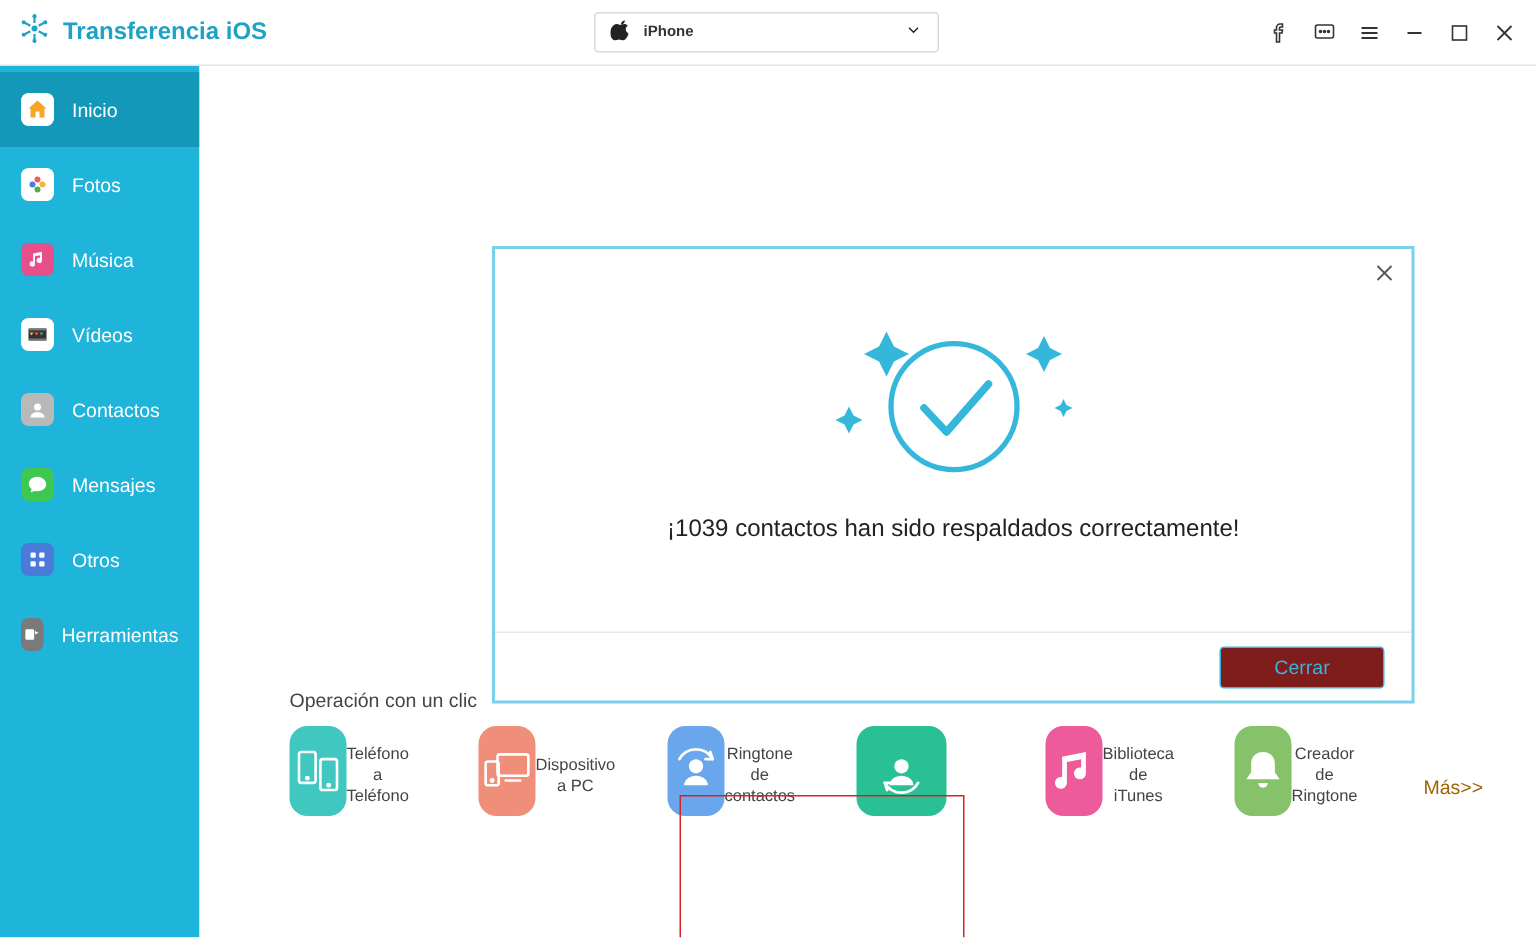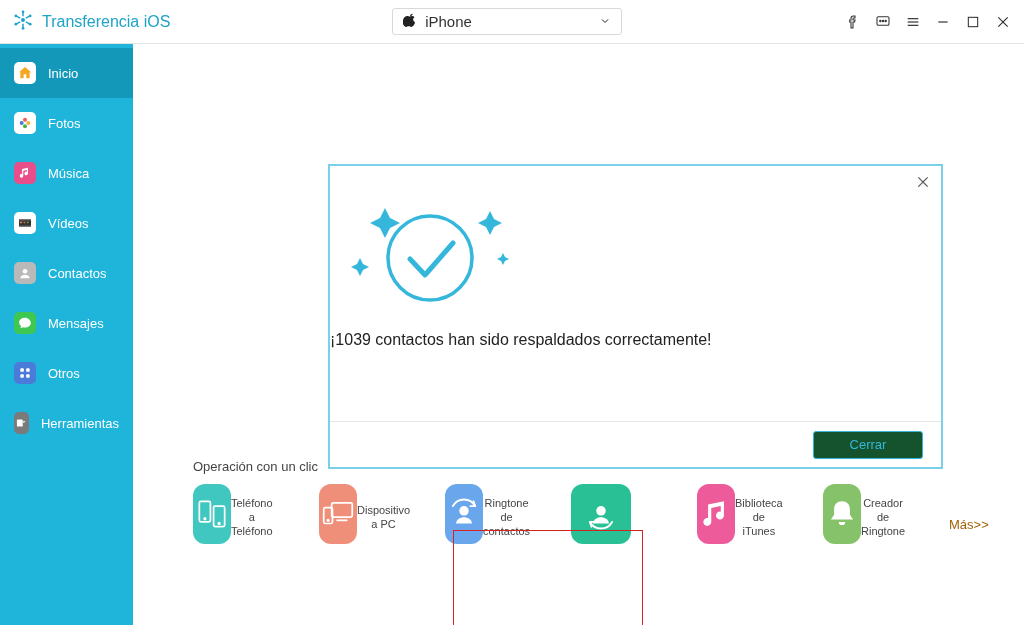--- a/index.html
+++ b/index.html
@@ -1,24 +1,24 @@
 <!DOCTYPE html>
 <html><head>
   <meta charset="utf-8">
   <style>
     * { margin: 0; padding: 0; box-sizing: border-box; }
     body { font-family: -apple-system, "Segoe UI", Arial, sans-serif; background: #fff; width: 1024px; height: 625px; overflow: hidden; }
     .app { display: flex; flex-direction: column; height: 100%; }
 
     
-    .titlebar { display: flex; align-items: center; height: 44px; border-bottom: 1px solid #e4e4e4; padding: 0 12px; }
+    .titlebar { display: flex; align-items: center; height: 44px; border-bottom: 1px solid #e4e4e4; padding: 0 12px; font-weight: bold; }
     .tb-left { display: flex; align-items: center; gap: 8px; color: #1ea3c7; font-size: 16px; }
     .snow-icon { width: 22px; height: 22px; }
     .tb-center { flex: 1; display: flex; justify-content: center; }
-    .device-selector { display: flex; align-items: center; gap: 10px; border: 1px solid #d9d9d9; border-radius: 3px; padding: 4px 10px; width: 230px; justify-content: space-between; font-size: 15px; color: #333; cursor: pointer; }
+    .device-selector { display: flex; align-items: center; gap: 10px; border: 1px solid #d9d9d9; border-radius: 3px; padding: 4px 10px; width: 230px; justify-content: space-between; font-size: 10px; color: #333; cursor: pointer; }
     .device-selector .left { display: flex; align-items: center; gap: 8px; }
     .tb-right { display: flex; align-items: center; gap: 12px; color: #444; }
     .tb-right .icon-btn { width: 18px; height: 18px; display: flex; align-items: center; justify-content: center; cursor: pointer; }
     .tb-right svg { width: 16px; height: 16px; }
 
     
     .body { flex: 1; display: flex; overflow: hidden; }
 
     
     .sidebar { width: 133px; background: #1fb4da; color: #fff; display: flex; flex-direction: column; padding-top: 4px; }
@@ -26,25 +26,25 @@
     .side-item.active { background: #1398ba; }
     .side-icon { width: 22px; height: 22px; border-radius: 5px; display: flex; align-items: center; justify-content: center; font-size: 14px; }
 
     
     .main { flex: 1; position: relative; background: #fff; }
 
     
     .modal { position: absolute; left: 195px; top: 120px; width: 615px; height: 305px; border: 2px solid #7ad0e8; background: #fff; }
     .modal-close { position: absolute; right: 10px; top: 8px; cursor: pointer; color: #555; }
     .modal-close svg { width: 16px; height: 16px; }
-    .modal-body { display: flex; flex-direction: column; align-items: flex-start; padding-top: 17px; }
+    .modal-body { display: flex; flex-direction: column; align-items: center; padding-top: 30px; }
     .success-icon-wrap { position: relative; width: 200px; height: 130px; }
     .success-msg { font-size: 16px; color: #222; margin-top: 18px; text-align: center; }
     .modal-footer { position: absolute; bottom: 0; left: 0; right: 0; border-top: 1px solid #e6e6e6; height: 46px; display: flex; align-items: center; justify-content: flex-end; padding: 0 18px; }
-    .close-btn { border: 1px solid #35b7db; color: #35b7db; background: #14532d; width: 110px; height: 28px; border-radius: 3px; font-size: 13px; cursor: pointer; }
+    .close-btn { border: 1px solid #35b7db; color: #35b7db; background: #7f1d1d; width: 110px; height: 28px; border-radius: 3px; font-size: 13px; cursor: pointer; }
 
     
     .ops-section { position: absolute; left: 60px; right: 18px; top: 415px; }
     .ops-heading { font-size: 13px; color: #444; margin-bottom: 10px; }
     .ops-row { display: flex; align-items: flex-start; gap: 58px; }
     .op-item { display: flex; flex-direction: row; align-items: center; width: 68px; cursor: pointer; }
     .op-tile { width: 60px; height: 60px; border-radius: 12px; display: flex; align-items: center; justify-content: center; }
     .op-label { font-size: 11px; color: #444; text-align: center; margin-top: 8px; line-height: 1.25; width: 120px; }
     .more-link { color: #a16207; font-size: 13px; align-self: center; margin-top: 20px; cursor: pointer; }
 

